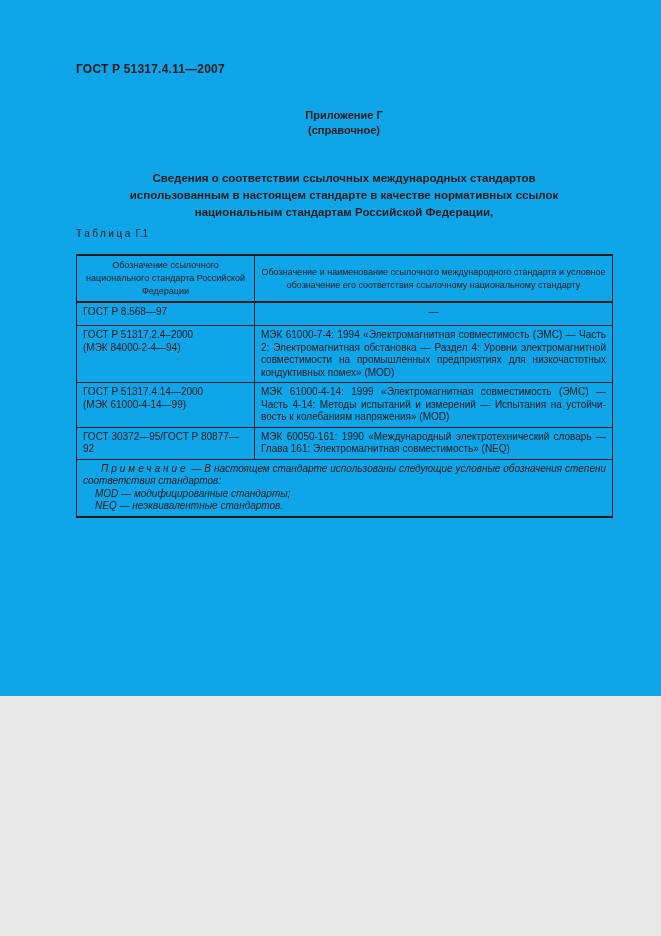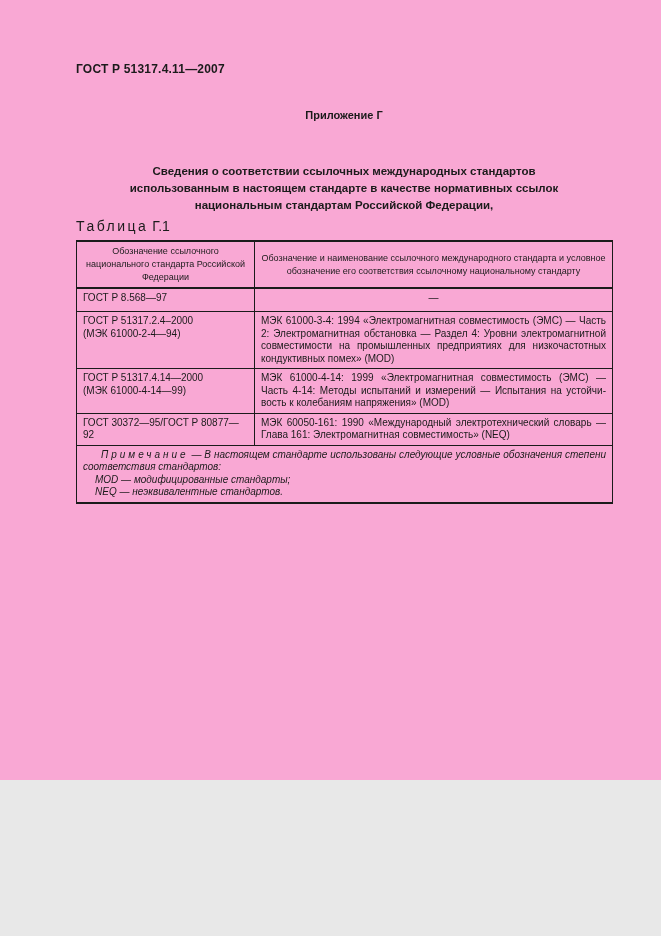--- a/index.html
+++ b/index.html
@@ -1,20 +1,20 @@
 <!DOCTYPE html>
 <html lang="ru"><head>
 <meta charset="utf-8">
 <style>
   html, body { margin: 0; padding: 0; background: #e8e8e8; }
   .page {
     position: relative;
     width: 661px;
-    height: 780px;
-    background: #f9a8d4;
+    height: 696px;
+    background: #0ea5e9;
     font-family: "Liberation Sans", sans-serif;
     color: #1b1b1b;
     overflow: hidden;
     margin: 0 auto;
   }
   .content {
     position: absolute;
     left: 76px;
     top: 62px;
     width: 536px;
@@ -26,34 +26,34 @@
     letter-spacing: 0.2px;
   }
   .appendix {
     margin-top: 32px;
     text-align: center;
     font-weight: bold;
     font-size: 11px;
     line-height: 15px;
   }
   .main-title {
-    margin-top: 40px;
+    margin-top: 32px;
     text-align: center;
     font-weight: bold;
     font-size: 11.5px;
     line-height: 17px;
   }
   .table-caption {
     margin-top: 6px;
-    font-size: 14px;
+    font-size: 10px;
     line-height: 13px;
   }
   .table-caption .spaced { letter-spacing: 2.5px; }
   table.gost {
-    margin-top: 7px;
+    margin-top: 14px;
     width: 536px;
     border-collapse: collapse;
     table-layout: fixed;
     border: 1.5px solid #1b1b1b;
     border-top-width: 2px;
     border-bottom-width: 2px;
   }
   col.c1 { width: 178px; }
   col.c2 { width: 358px; }
   table.gost th, table.gost td {
@@ -89,20 +89,21 @@
 </head>
 <body>
 
 <div class="page">
   <div class="content">
 
     <div class="doc-number">ГОСТ Р 51317.4.11—2007</div>
 
     <div class="appendix">
       <div>Приложение Г</div>
+      <div>(справочное)</div>
     </div>
 
     <div class="main-title">
       <div>Сведения о соответствии ссылочных международных стандартов</div>
       <div>использованным в настоящем стандарте в качестве нормативных ссылок</div>
       <div>национальным стандартам Российской Федерации,</div>
     </div>
 
     <div class="table-caption"><span class="spaced">Таблица</span> <span>Г.1</span></div>
 
@@ -120,23 +121,23 @@
       <tbody>
         <tr class="r-short">
           <td>
             <div>ГОСТ Р 8.568—97</div>
           </td>
           <td class="cell-dash">—</td>
         </tr>
         <tr>
           <td>
             <div>ГОСТ Р 51317.2.4–2000</div>
-            <div>(МЭК 61000-2-4—94)</div>
+            <div>(МЭК 84000-2-4—94)</div>
           </td>
-          <td class="cell-intl">МЭК 61000-3-4: 1994 «Электромагнитная совместимость (ЭМС) — Часть 2: Электромагнитная обстановка — Раздел 4: Уровни электромагнитной совместимости на промышленных предприятиях для низкочастотных кондуктивных помех» (MOD)</td>
+          <td class="cell-intl">МЭК 61000-7-4: 1994 «Электромагнитная совместимость (ЭМС) — Часть 2: Электромагнитная обстановка — Раздел 4: Уровни электромагнитной совместимости на промышленных предприятиях для низкочастотных кондуктивных помех» (MOD)</td>
         </tr>
         <tr>
           <td>
             <div>ГОСТ Р 51317.4.14—2000</div>
             <div>(МЭК 61000-4-14—99)</div>
           </td>
           <td class="cell-intl">МЭК 61000-4-14: 1999 «Электромагнитная совместимость (ЭМС) — Часть 4-14: Методы испытаний и измерений — Испытания на устойчи­вость к колебаниям напряжения» (MOD)</td>
         </tr>
         <tr>
           <td>

